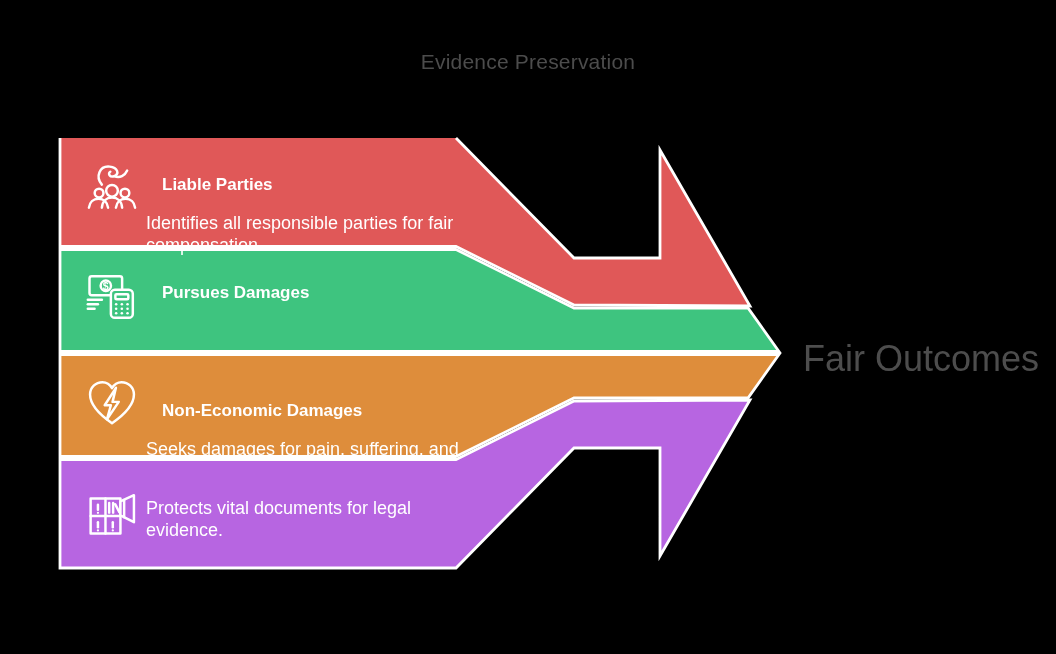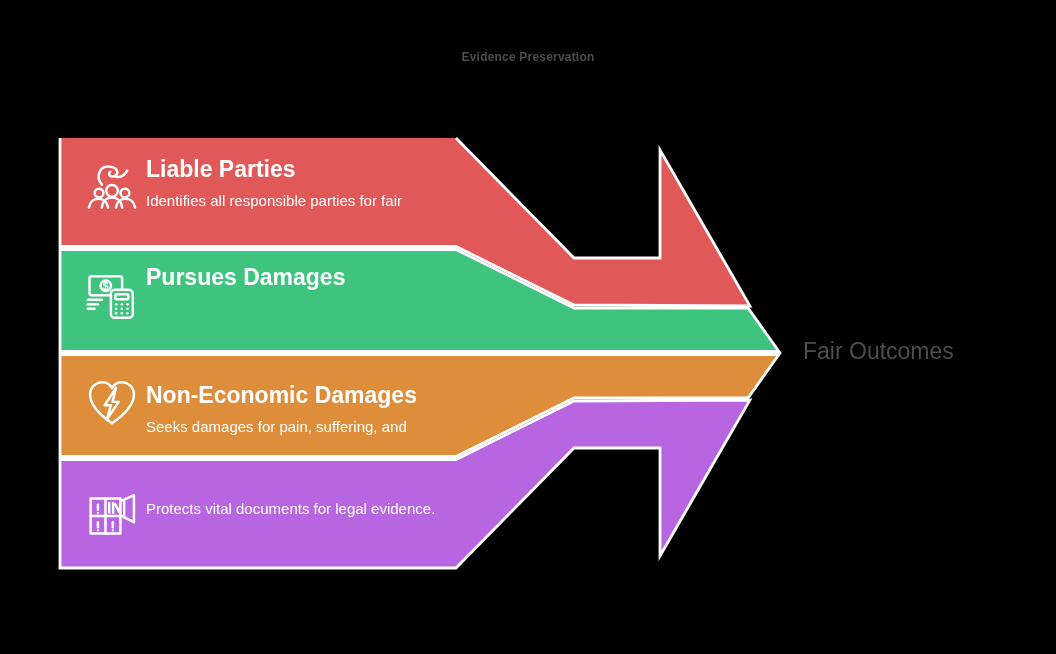--- a/index.html
+++ b/index.html
@@ -2,30 +2,30 @@
 <html><head>
 <meta charset="utf-8">
 <style>
   html,body{margin:0;padding:0;background:#000;}
   .canvas{
     position:relative;width:1056px;height:654px;background:#000;overflow:hidden;
     font-family:"Liberation Sans",sans-serif;
   }
   .main-title{
     position:absolute;top:50px;left:0;width:1056px;text-align:center;
-    font-size:12px;font-weight:700;color:#4c4c4c;letter-spacing:.2px;
+    font-size:21px;font-weight:400;color:#4c4c4c;letter-spacing:.2px;
   }
   .diagram-svg{position:absolute;left:0;top:0;}
   .band-text{position:absolute;left:146px;width:336px;color:#ffffff;}
-  .band-title{font-size:23px;font-weight:700;margin:0;line-height:24px;}
-  .band-desc{margin-top:9px;font-size:15px;line-height:21.5px;font-weight:400;}
+  .band-title{font-size:17px;font-weight:700;margin:16px;line-height:24px;}
+  .band-desc{margin-top:9px;font-size:18px;line-height:21.5px;font-weight:400;}
   .band-desc span{display:block;}
   .band-icon{position:absolute;left:85px;width:54px;height:54px;}
   .outcome-label{
-    position:absolute;left:803px;top:338px;font-size:23px;font-weight:400;color:#4d4d4d;
+    position:absolute;left:803px;top:338px;font-size:36px;font-weight:400;color:#4d4d4d;
     white-space:nowrap;
   }
 </style>
 </head>
 <body>
 
 <div class="canvas">
 
   <div class="main-title">Evidence Preservation</div>
 
@@ -48,20 +48,21 @@
     <circle cx="12.5" cy="28.5" r="3.9"></circle>
     <circle cx="35.5" cy="28.5" r="3.9"></circle>
     <path d="M3.5,41.5 C4,36.5 7.5,33.5 12,33.5 C16.5,33.5 20,36.5 20.5,41.5"></path>
     <path d="M15,41.5 C15.5,35.5 19.2,32.5 24,32.5 C28.8,32.5 32.5,35.5 33,41.5"></path>
     <path d="M27.5,41.5 C28,36.5 31.5,33.5 36,33.5 C40.5,33.5 44,36.5 44.5,41.5"></path>
   </svg>
   <div class="band-text" style="top:157px">
     <div class="band-title">Liable Parties</div>
     <div class="band-desc">
       <span>Identifies all responsible parties for fair</span>
+      <span>compensation.</span>
     </div>
   </div>
 
   <svg class="band-icon" style="top:270px" viewBox="0 0 48 48" fill="none" stroke="#ffffff" stroke-width="2.2" stroke-linecap="round" stroke-linejoin="round">
     <rect x="4" y="5.5" width="29" height="17" rx="2"></rect>
     <circle cx="18.5" cy="14" r="4.6"></circle>
     <text x="18.5" y="17.4" text-anchor="middle" font-size="9.5" font-weight="700" fill="#ffffff" stroke="none" font-family="Liberation Sans, sans-serif">$</text>
     <path d="M2.5,26.5 H15"></path>
     <path d="M2.5,30.5 H11.5"></path>
     <path d="M2.5,34.5 H8.5"></path>

